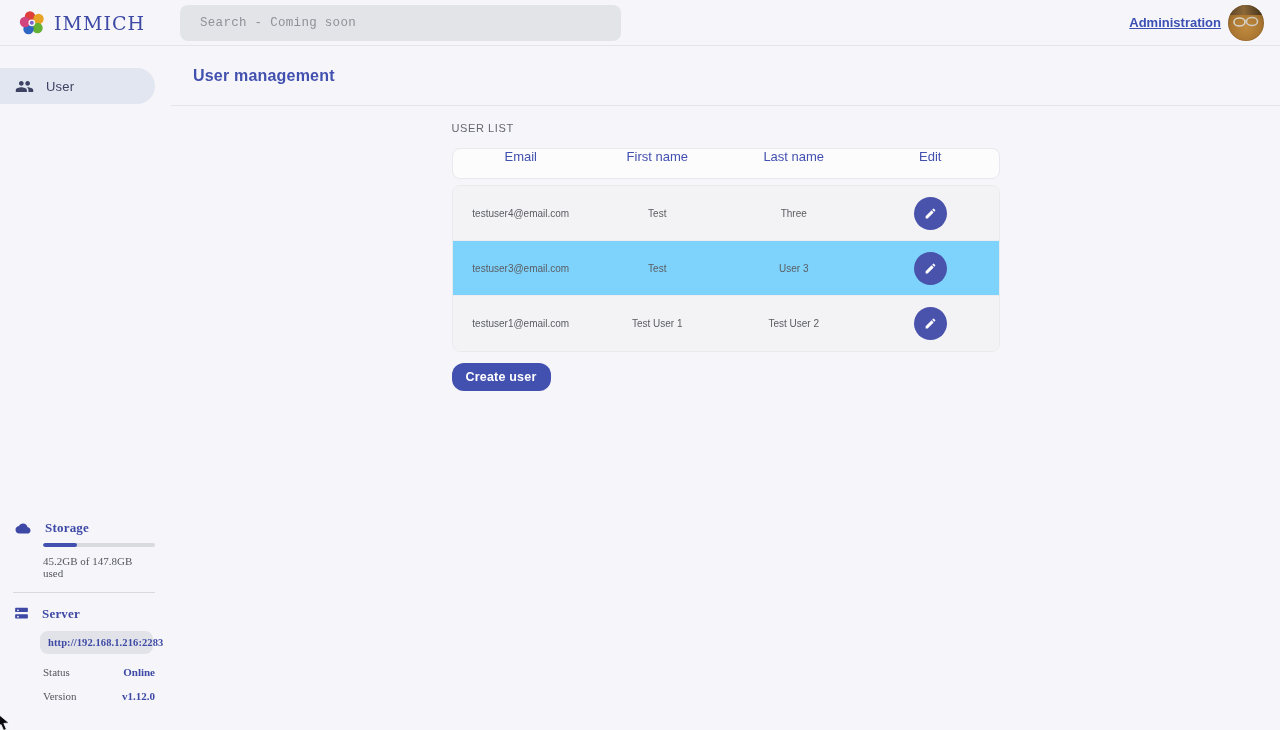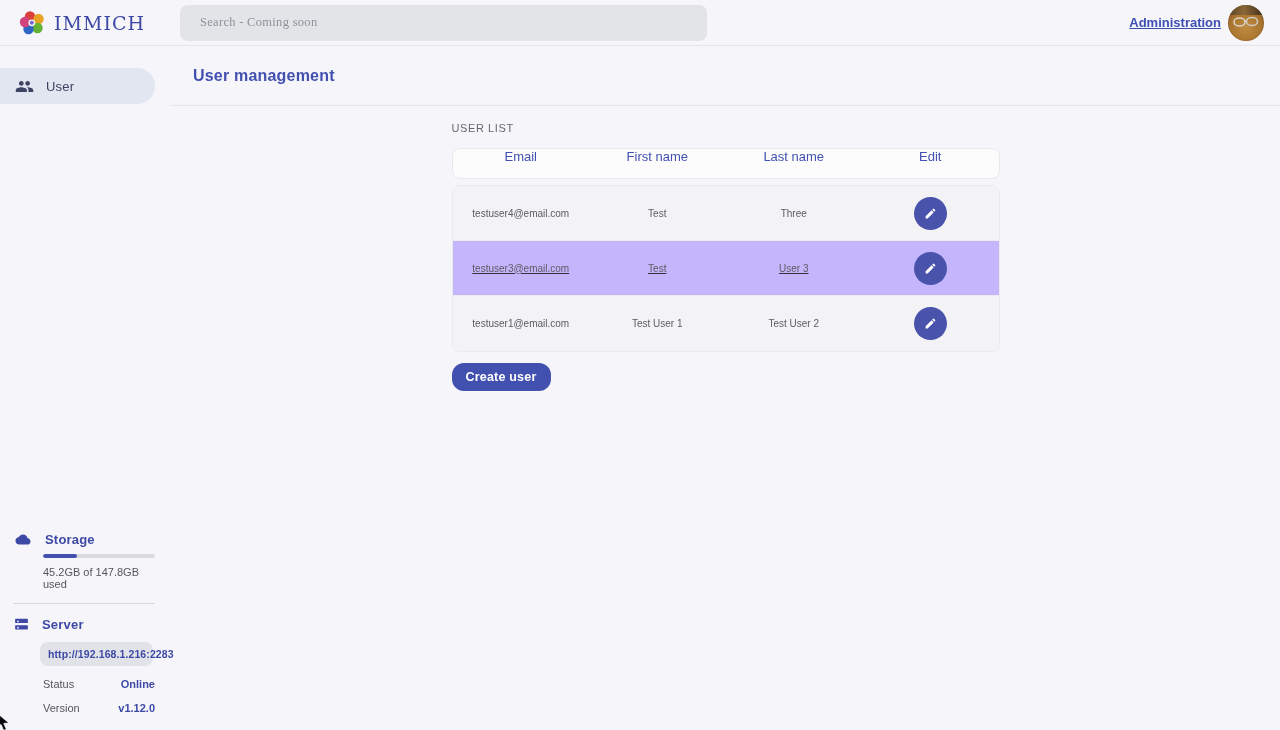--- a/index.html
+++ b/index.html
@@ -21,28 +21,28 @@
     position:relative;
   }
   .brand { display:flex; align-items:center; gap:7px; padding-left:19px; width:180px; }
   .brand-name {
     font-family:"DejaVu Serif", serif;
     font-size:19px;
     letter-spacing:1px;
     color:#3d49a5;
   }
   .searchbox {
-    width:527px; height:36px;
+    width:441px; height:36px;
     background:#e3e4e8;
     border-radius:8px;
     border:none;
     padding:0 20px;
     font-size:12.5px;
     color:#5a5c63;
-    font-family:Liberation Serif, serif;
+    font-family:Liberation Mono, monospace;
     outline:none;
   }
   .searchbox::placeholder { color:#8f9199; letter-spacing:.3px; }
   .topbar-right { margin-left:auto; display:flex; align-items:center; gap:7px; padding-right:16px; }
   .admin-link {
     font-size:13px; font-weight:bold;
     color:#3c50b4;
     text-decoration:underline;
     cursor:pointer;
   }
@@ -66,21 +66,21 @@
     margin-top:22px;
     width:155px; height:36px;
     background:#e2e6f0;
     border-radius:0 18px 18px 0;
     display:flex; align-items:center; gap:12px;
     padding-left:15px;
     cursor:pointer;
   }
   .nav-pill-label { font-size:13px; color:#3e4263; font-weight:500; letter-spacing:.2px; }
 
-  .sidebar-bottom { position:absolute; bottom:16px; left:0; width:171px; }
+  .sidebar-bottom { position:absolute; bottom:28px; left:0; width:171px;font-family:Liberation Serif, serif; }
   .side-section-head { display:flex; align-items:center; gap:12px; padding-left:13px; }
   .side-section-title { font-size:13px; font-weight:bold; color:#3d49a5; letter-spacing:.2px; }
   .progress-track {
     margin:7px 16px 0 43px;
     height:4px; border-radius:2px;
     background:#d8dade;
     overflow:hidden;
   }
   .progress-fill { height:100%; border-radius:2px; background:#4250af; width:30%; }
   .usage-text { margin:8px 16px 0 43px; font-size:11px; color:#55565c; }
@@ -134,21 +134,21 @@
     font-size:13px; font-weight:500; color:#4250af;
   }
   .tbody {
     border:1px solid #e9eaee;
     border-radius:8px;
     overflow:hidden;
     background:#fcfcfd;
   }
   .tr { display:flex; align-items:center; height:55px; }
   .tr.odd { background:#f3f3f6; }
-  .tr.even { background:#c4b5fd;text-decoration:underline; }
+  .tr.even { background:#7dd3fc; }
   .tr:not(:last-child) { border-bottom:1px solid #ececf0; }
   .td { flex:1; text-align:center; font-size:10px; color:#5b5c62; }
   .edit-btn {
     width:33px; height:33px; border-radius:50%;
     background:#4a53ac; border:none; cursor:pointer;
     display:inline-flex; align-items:center; justify-content:center;
   }
   .create-btn {
     margin-top:11px;
     background:#4250af;

